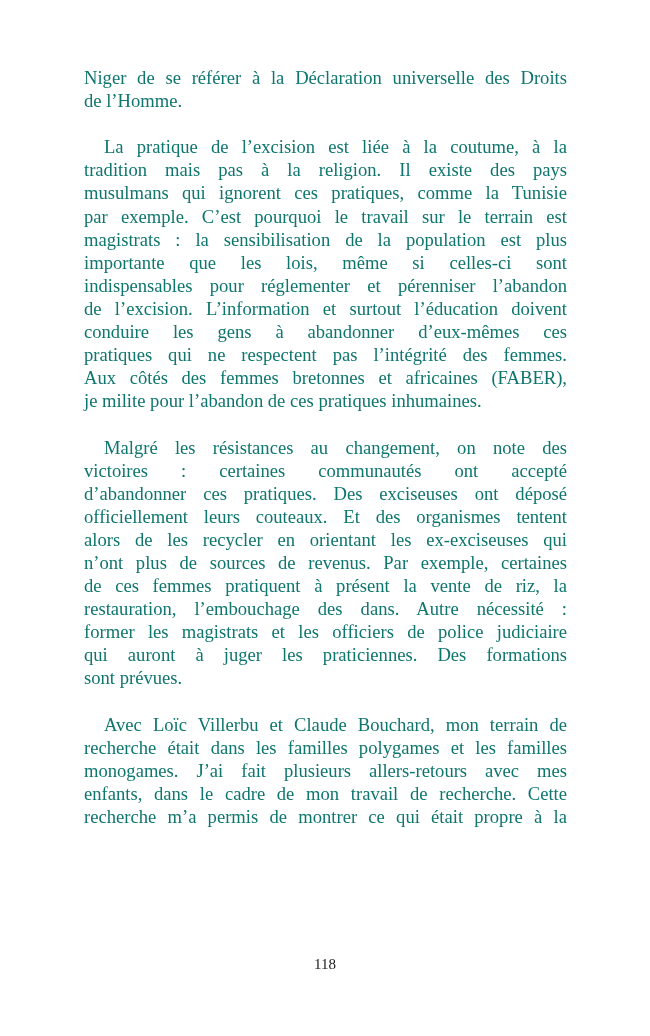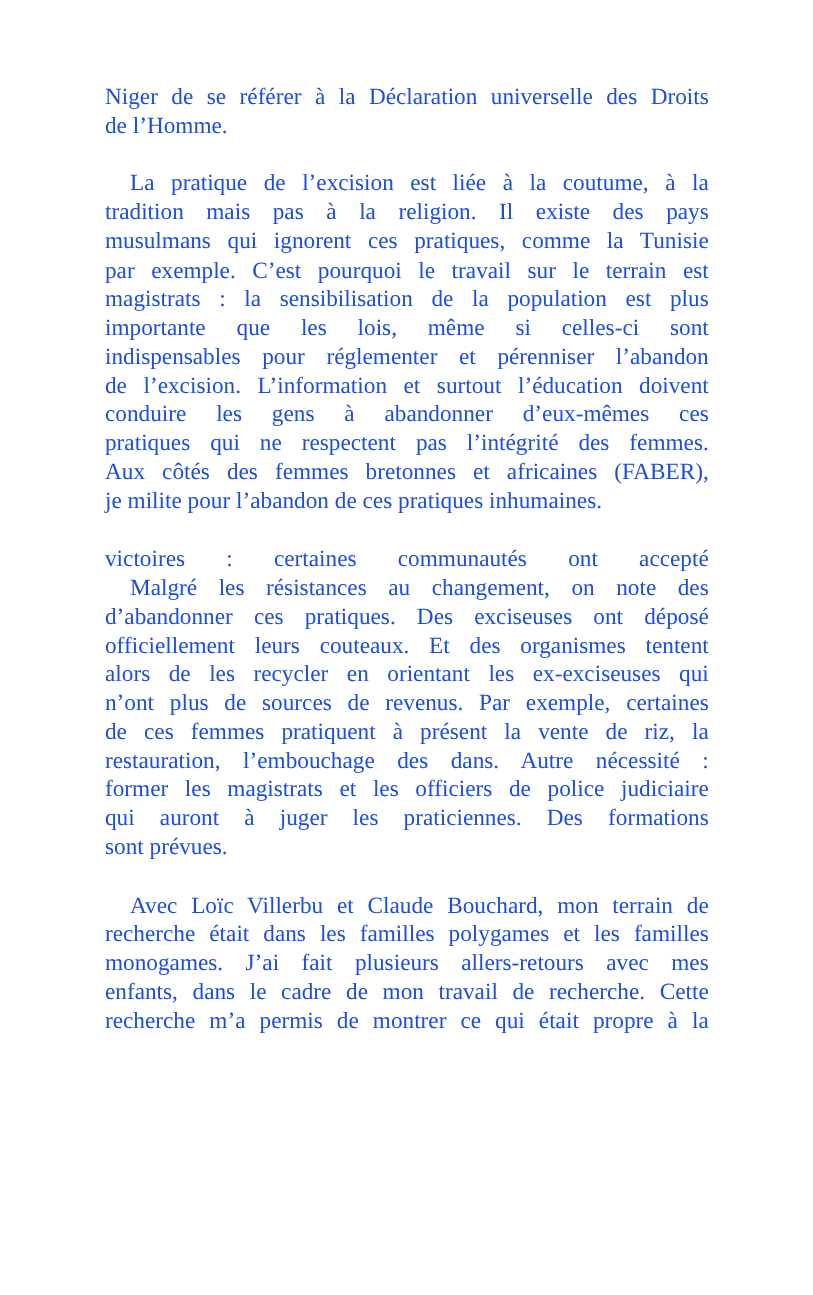--- a/index.html
+++ b/index.html
@@ -22,21 +22,21 @@
       background: #ffffff;
     }
     .text-block {
       position: absolute;
       left: 84px;
       top: 66px;
       width: 483px;
       font-family: "Liberation Serif", serif;
       font-size: 18.6px;
       line-height: 23.1px;
-      color: #1d4ed8;
+      color: #0f766e;
     }
     .para {
       margin: 0;
       text-align: justify;
       text-align-last: left;
     }
     .para + .para {
       margin-top: 23.1px;
     }
     .line {
@@ -84,22 +84,22 @@
       <span class="line">importante que les lois, même si celles-ci sont</span>
       <span class="line">indispensables pour réglementer et pérenniser l’abandon</span>
       <span class="line">de l’excision. L’information et surtout l’éducation doivent</span>
       <span class="line">conduire les gens à abandonner d’eux-mêmes ces</span>
       <span class="line">pratiques qui ne respectent pas l’intégrité des femmes.</span>
       <span class="line">Aux côtés des femmes bretonnes et africaines (FABER),</span>
       <span class="line last">je milite pour l’abandon de ces pratiques inhumaines.</span>
     </div>
 
     <div class="para">
+      <span class="line first">Malgré les résistances au changement, on note des</span>
       <span class="line">victoires : certaines communautés ont accepté</span>
-      <span class="line first">Malgré les résistances au changement, on note des</span>
       <span class="line">d’abandonner ces pratiques. Des exciseuses ont déposé</span>
       <span class="line">officiellement leurs couteaux. Et des organismes tentent</span>
       <span class="line">alors de les recycler en orientant les ex-exciseuses qui</span>
       <span class="line">n’ont plus de sources de revenus. Par exemple, certaines</span>
       <span class="line">de ces femmes pratiquent à présent la vente de riz, la</span>
       <span class="line">restauration, l’embouchage des dans. Autre nécessité :</span>
       <span class="line">former les magistrats et les officiers de police judiciaire</span>
       <span class="line">qui auront à juger les praticiennes. Des formations</span>
       <span class="line last">sont prévues.</span>
     </div>
@@ -107,13 +107,14 @@
     <div class="para">
       <span class="line first">Avec Loïc Villerbu et Claude Bouchard, mon terrain de</span>
       <span class="line">recherche était dans les familles polygames et les familles</span>
       <span class="line">monogames. J’ai fait plusieurs allers-retours avec mes</span>
       <span class="line">enfants, dans le cadre de mon travail de recherche. Cette</span>
       <span class="line">recherche m’a permis de montrer ce qui était propre à la</span>
     </div>
 
   </div>
 
+  <div class="page-number">118</div>
 </div>
 
 </body></html>

